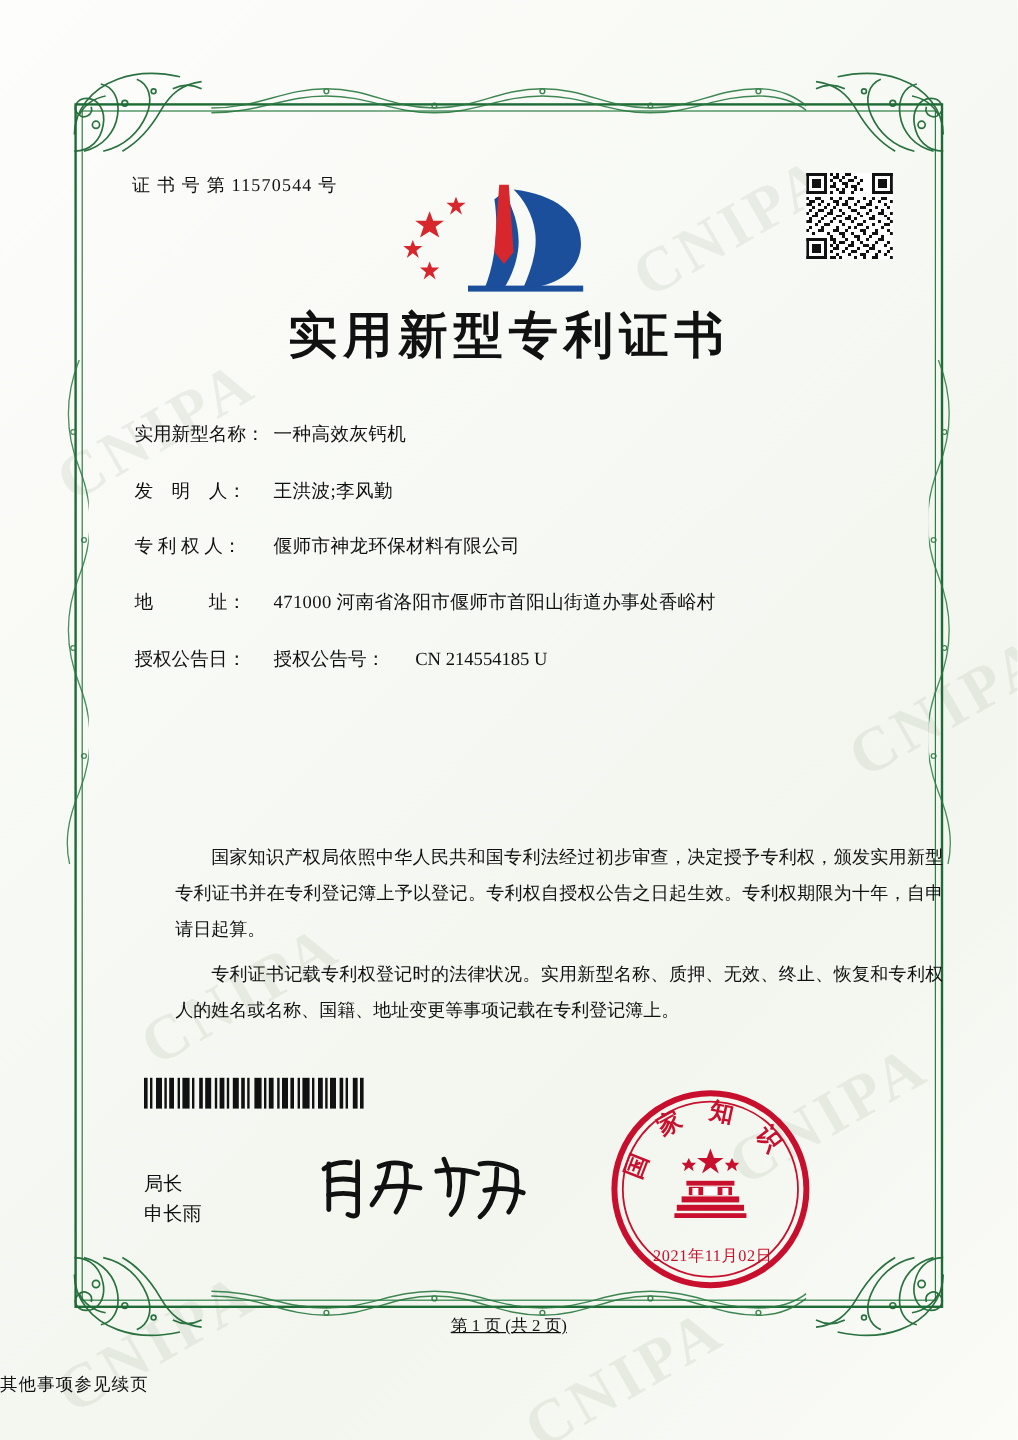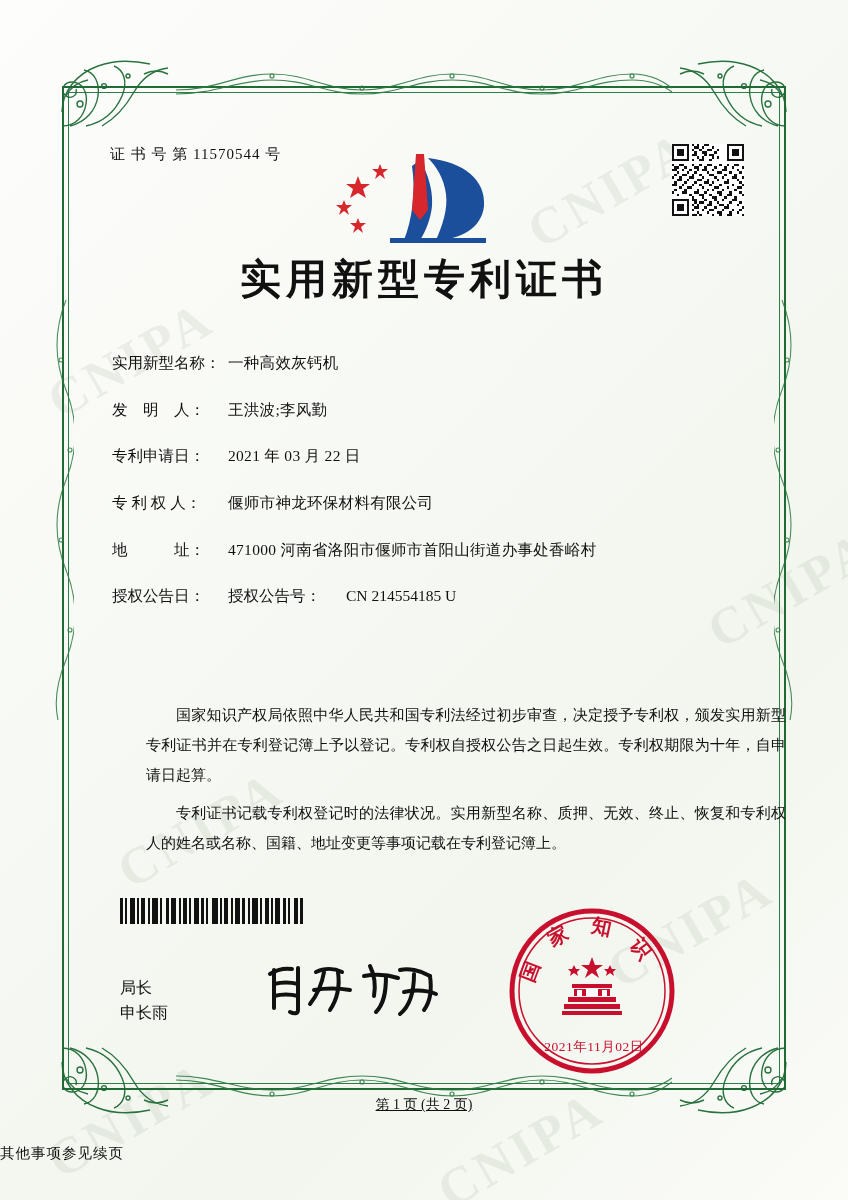--- a/index.html
+++ b/index.html
@@ -582,24 +582,20 @@
   <div class="fields">
     <div class="field-row">
       <div class="field-label">实用新型名称：</div>
       <div class="field-value">一种高效灰钙机</div>
     </div>
     <div class="field-row">
       <div class="field-label">发　明　人：</div>
       <div class="field-value">王洪波;李风勤</div>
     </div>
     <div class="field-row">
-      <div class="field-label">专利申请日：</div>
-      <div class="field-value">2021 年 03 月 22 日</div>
-    </div>
-    <div class="field-row">
       <div class="field-label">专 利 权 人：</div>
       <div class="field-value">偃师市神龙环保材料有限公司</div>
     </div>
     <div class="field-row">
       <div class="field-label">地　　　址：</div>
       <div class="field-value">471000 河南省洛阳市偃师市首阳山街道办事处香峪村</div>
     </div>
     <div class="field-row split">
       <div class="field-label">授权公告日：</div>
       <div class="field-label2">授权公告号：</div>

